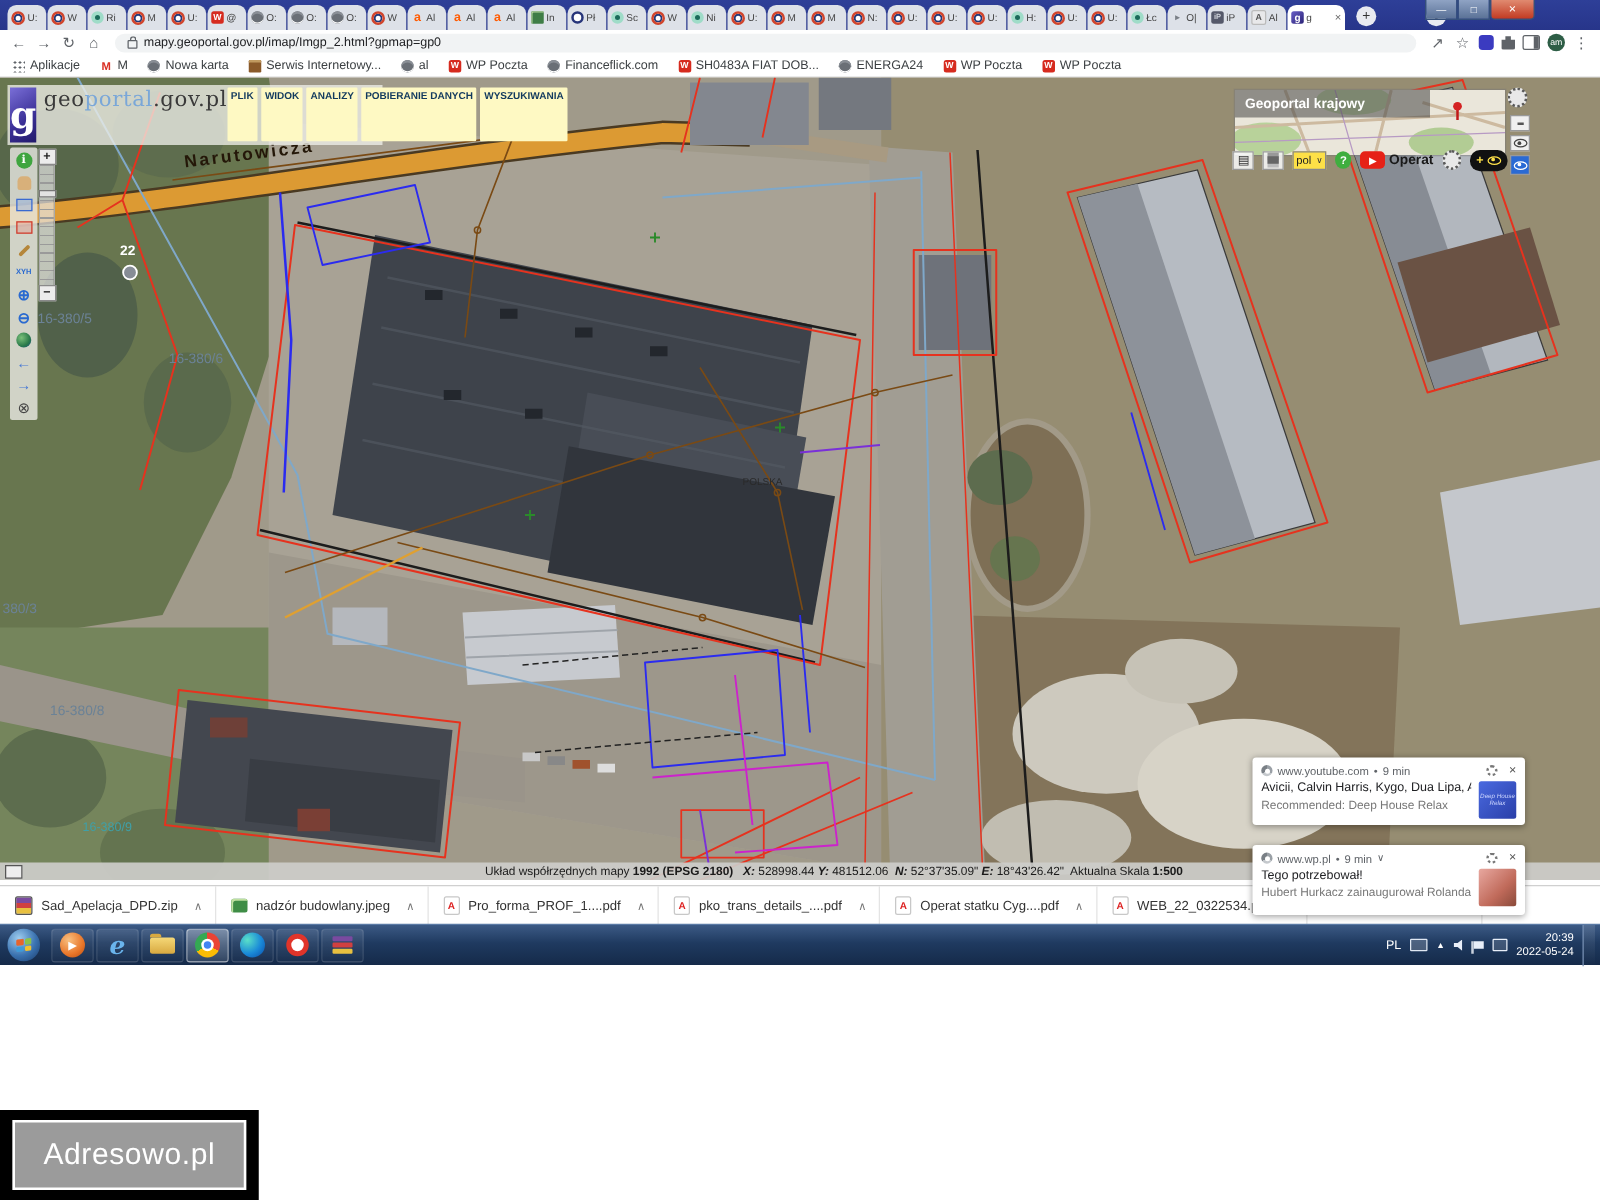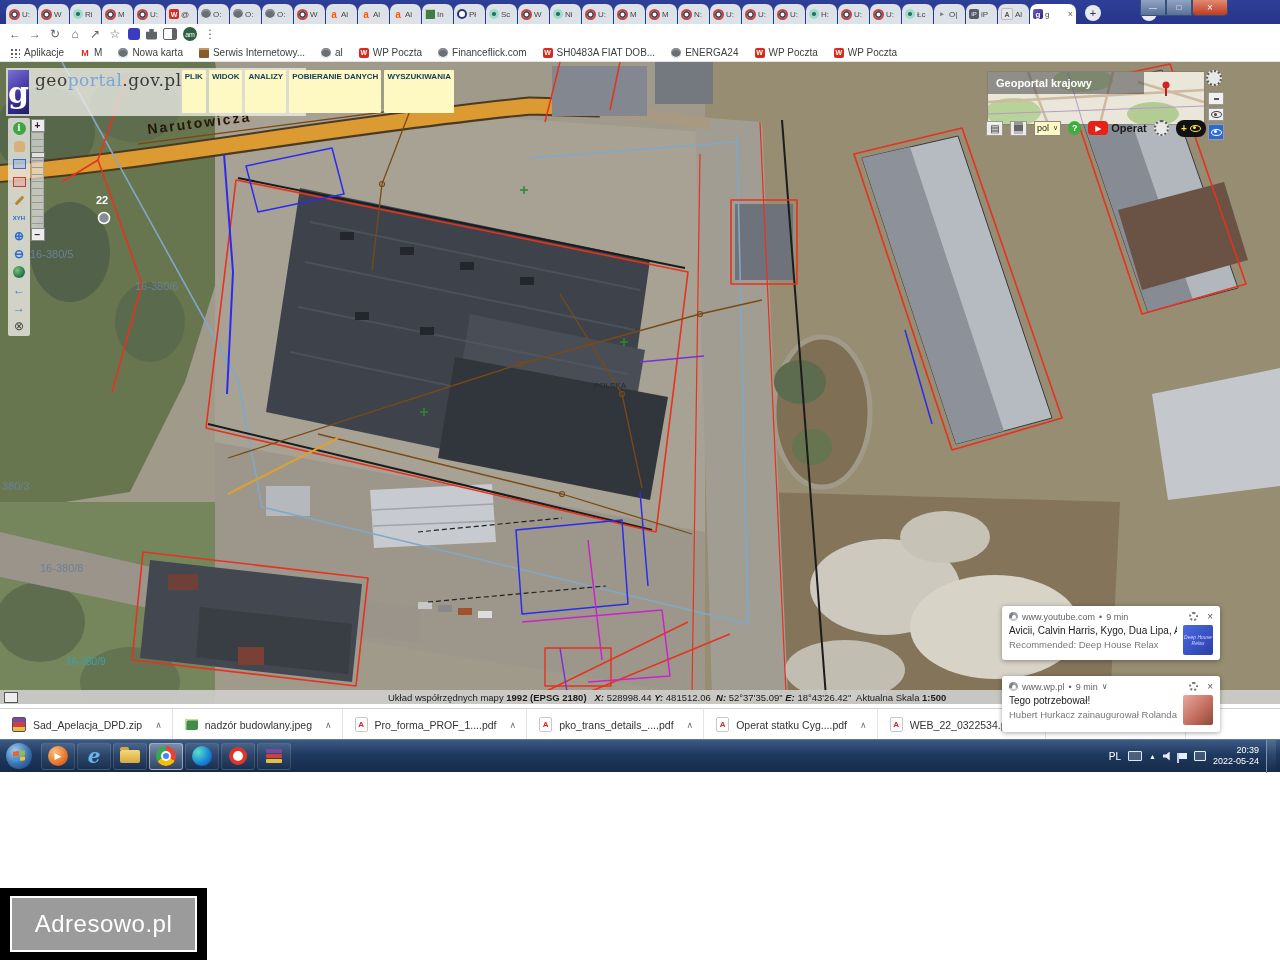--- a/index.html
+++ b/index.html
@@ -83,21 +83,21 @@
 
   .overview{position:absolute;left:988px;top:10px;width:216px;height:52px;overflow:hidden;box-shadow:0 0 0 1px rgba(120,120,120,.5);}
   .ov-title{position:absolute;left:0;top:0;width:148px;height:22px;background:rgba(70,70,70,0.55);color:#fff;font-size:11px;font-weight:bold;display:flex;align-items:center;padding-left:8px;}
   .gear-btn{position:absolute;width:16px;height:16px;border-radius:50%;border:2.5px dotted #5a5a5a;background:#e8e8e8;box-sizing:border-box;}
   .gear-top{left:1206px;top:8px;}
   .map-toolbar{position:absolute;left:986px;top:55px;width:220px;height:22px;display:flex;align-items:center;gap:7px;}
   .mt-chip{background:rgba(245,245,245,.9);border:1px solid #999;width:18px;height:15px;display:flex;align-items:center;justify-content:center;font-size:10px;color:#333;box-sizing:border-box;}
   .mt-legend{letter-spacing:-1px;}
   .mt-print{position:relative;}
   .mt-print::after{content:"";width:9px;height:6px;background:#666;box-shadow:0 -3px 0 #999,0 3px 0 #bbb;}
-  .mt-select{background:#fef9c3;border:1px solid #888;height:15px;display:flex;align-items:center;font-size:9px;color:#222;padding:0 2px;gap:4px;box-sizing:border-box;}
+  .mt-select{background:#fde047;border:1px solid #888;height:15px;display:flex;align-items:center;font-size:9px;color:#222;padding:0 2px;gap:4px;box-sizing:border-box;}
   .mt-select .car{font-size:7px;color:#333;}
   .mt-help{width:14px;height:14px;border-radius:50%;background:#3fae3f;color:#fff;font-size:9px;font-weight:bold;display:flex;align-items:center;justify-content:center;}
   .yt{display:flex;align-items:center;gap:3px;}
   .yt-play{width:20px;height:14px;border-radius:4px;background:#e62117;color:#fff;font-size:8px;display:flex;align-items:center;justify-content:center;}
   .yt-word{font-size:11px;font-weight:bold;color:#1a1a1a;}
   .blackpill{width:32px;height:17px;border-radius:8px;background:#111;display:flex;align-items:center;justify-content:center;gap:3px;}
   .bp-plus{color:#ffe24a;font-size:10px;font-weight:bold;}
   .eye{width:11px;height:7px;border:1.4px solid #ffe24a;border-radius:50%;position:relative;box-sizing:border-box;}
   .eye::after{content:"";position:absolute;left:2.4px;top:0.8px;width:3px;height:3px;border-radius:50%;background:#ffe24a;}
   .right-mini{position:absolute;left:1208px;top:30px;width:17px;display:flex;flex-direction:column;gap:3px;}
@@ -325,20 +325,24 @@
       <div class="wc">□</div>
       <div class="wc close">×</div>
     </div>
   </div>
 
   <div class="navbar">
     <span class="nav-ic">←</span>
     <span class="nav-ic">→</span>
     <span class="nav-ic">↻</span>
     <span class="nav-ic">⌂</span>
+    <div class="urlbar">
+      <span class="lock"></span>
+      <span>mapy.geoportal.gov.pl/imap/Imgp_2.html?gpmap=gp0</span>
+    </div>
     <span class="nav-ic">↗</span>
     <span class="nav-ic">☆</span>
     <span class="ext-blue"></span>
     <span class="puzzle"></span>
     <span class="sidebtn"></span>
     <span class="avatar">am</span>
     <span class="nav-ic">⋮</span>
   </div>
 
   <div class="bookmarks" id="bookmarks">

